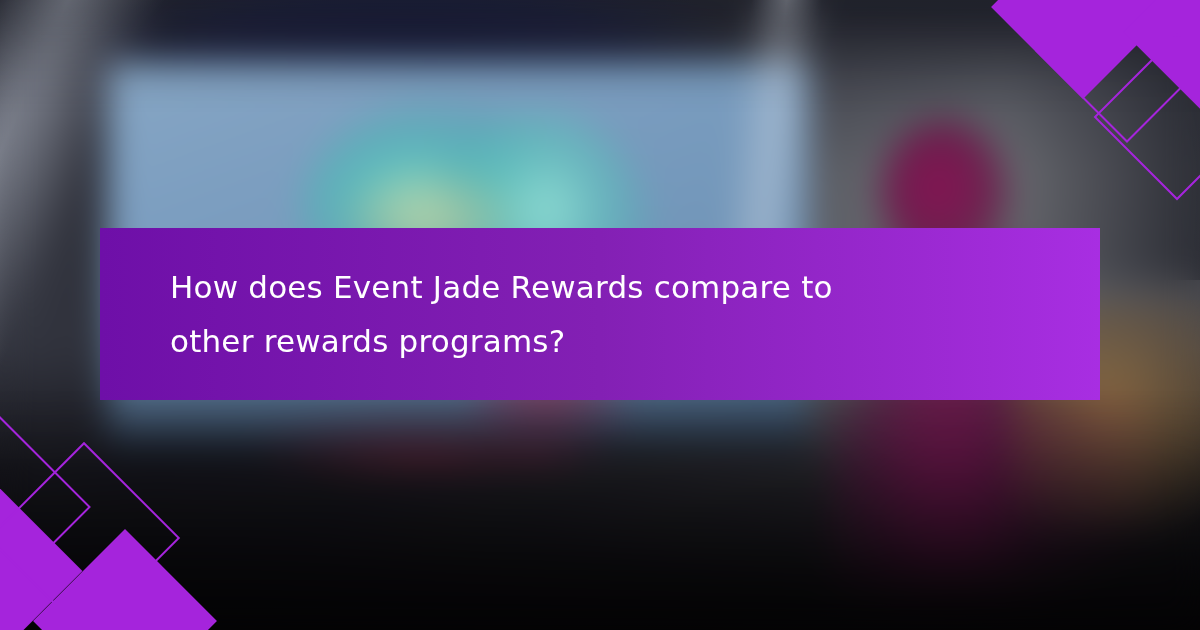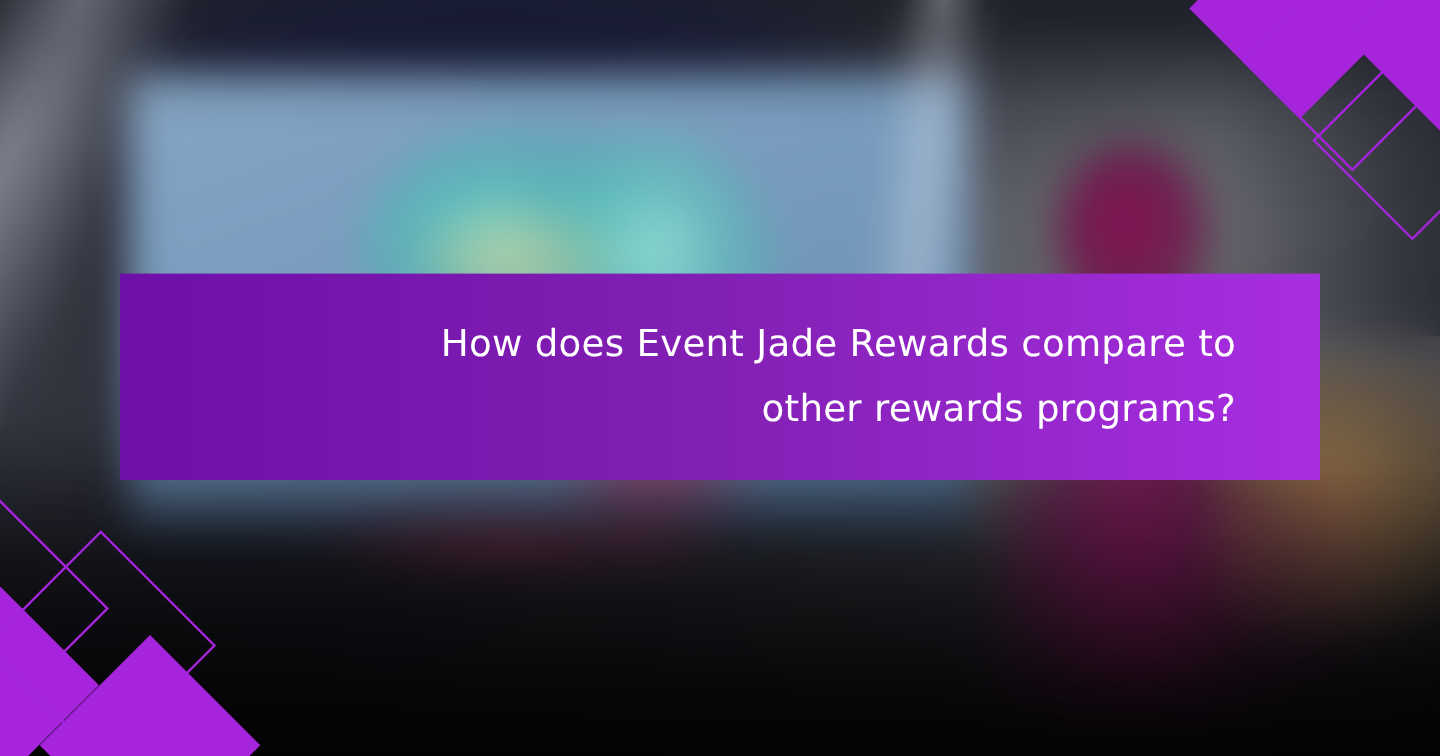--- a/index.html
+++ b/index.html
@@ -258,21 +258,21 @@
     top: 228px;
     width: 1000px;
     height: 172px;
     background: linear-gradient(to right, #6E0FA8 0%, #8320B4 50%, #A82EE2 100%);
     display: flex;
     align-items: center;
     justify-content: center;
   }
   #banner-text {
     width: 860px;
-    text-align: right;
+    text-align: left;
     color: #ffffff;
     font-family: "DejaVu Sans", "Liberation Sans", sans-serif;
     font-size: 31px;
     font-weight: 400;
     line-height: 54px;
     letter-spacing: 0.2px;
     white-space: pre-line;
   }
 </style>
 </head>

